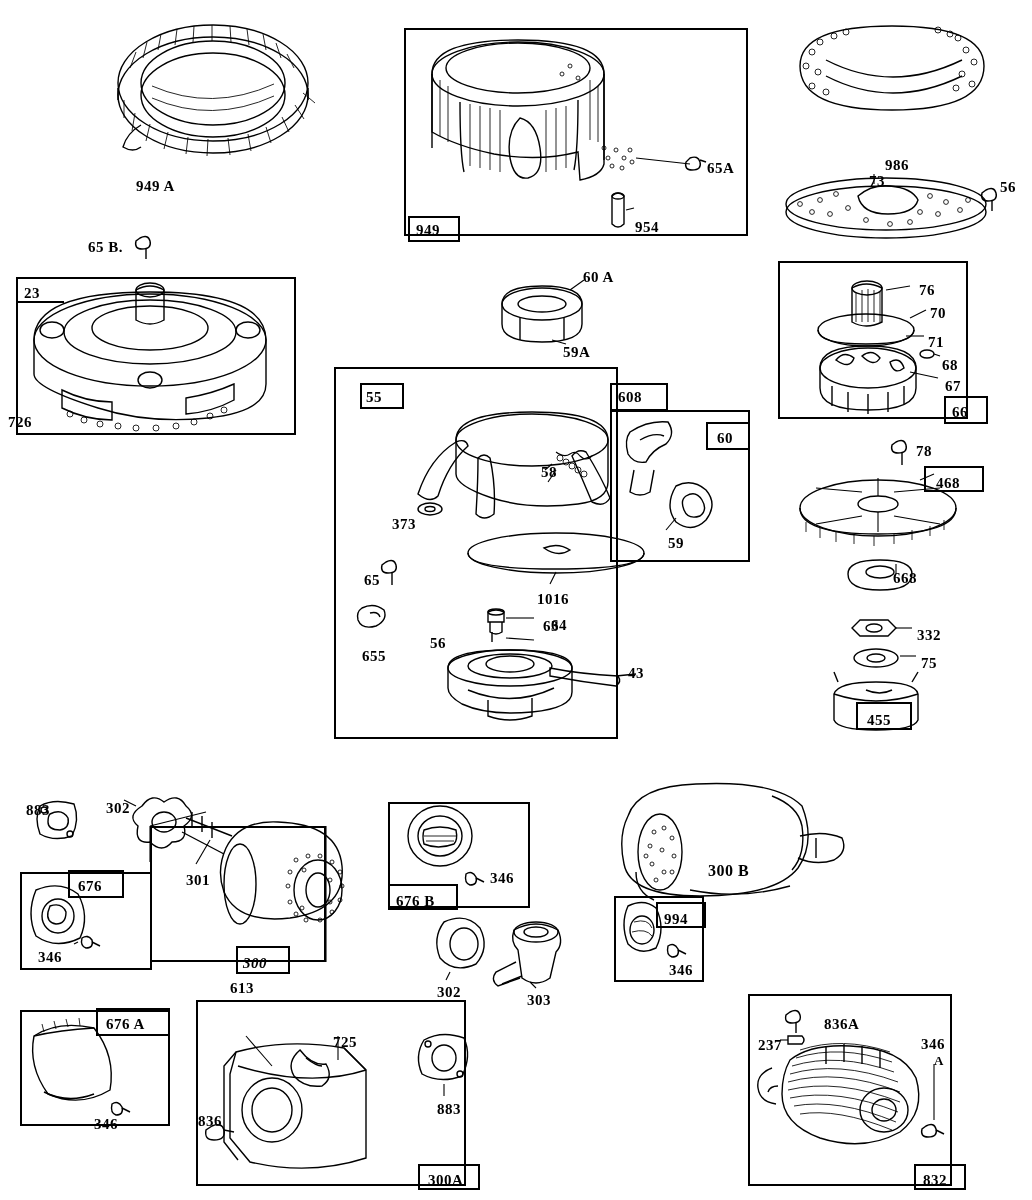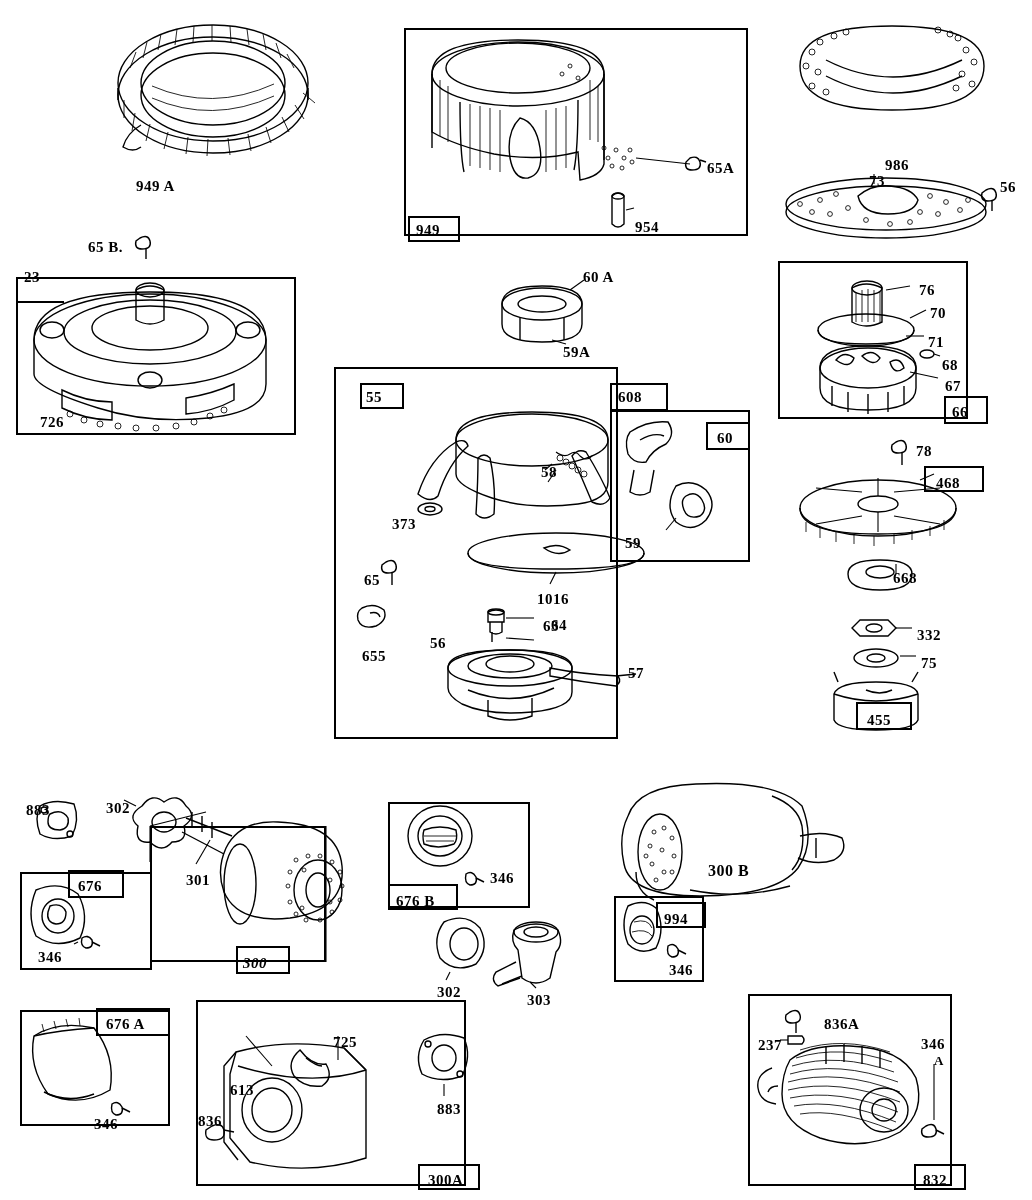--- a/index.html
+++ b/index.html
@@ -529,22 +529,22 @@
   <div class="box" style="left:20px;top:872px;width:132px;height:98px;"></div>
   <div class="box" style="left:150px;top:826px;width:176px;height:136px;"></div>
   <div class="box" style="left:388px;top:802px;width:142px;height:106px;"></div>
   <div class="box" style="left:614px;top:896px;width:90px;height:86px;"></div>
   <div class="box" style="left:20px;top:1010px;width:150px;height:116px;"></div>
   <div class="box" style="left:196px;top:1000px;width:270px;height:186px;"></div>
   <div class="box" style="left:748px;top:994px;width:204px;height:192px;"></div>
 
   <div class="lbl" style="left:136px;top:178px;">949 A</div>
   <div class="lbl" style="left:88px;top:239px;">65 B.</div>
-  <div class="lbl" style="left:24px;top:269px;">23</div>
-  <div class="lbl" style="left:40px;top:414px;">726</div>
+  <div class="lbl" style="left:24px;top:285px;">23</div>
+  <div class="lbl" style="left:8px;top:414px;">726</div>
   <div class="lbl" style="left:416px;top:222px;">949</div>
   <div class="lbl" style="left:707px;top:160px;">65A</div>
   <div class="lbl" style="left:635px;top:207px;margin-top:12px;">954</div>
   <div class="lbl" style="left:885px;top:145px;margin-top:12px;">986</div>
   <div class="lbl" style="left:869px;top:173px;">73</div>
   <div class="lbl" style="left:1000px;top:179px;">56</div>
   <div class="lbl" style="left:583px;top:269px;">60 A</div>
   <div class="lbl" style="left:563px;top:344px;">59A</div>
   <div class="lbl" style="left:919px;top:282px;">76</div>
   <div class="lbl" style="left:930px;top:305px;">70</div>
@@ -556,44 +556,44 @@
   <div class="lbl" style="left:936px;top:475px;">468</div>
   <div class="lbl" style="left:893px;top:570px;">668</div>
   <div class="lbl" style="left:917px;top:627px;">332</div>
   <div class="lbl" style="left:921px;top:655px;">75</div>
   <div class="lbl" style="left:867px;top:712px;">455</div>
   <div class="lbl" style="left:366px;top:389px;text-align:right;">55</div>
   <div class="lbl" style="left:618px;top:389px;">608</div>
   <div class="lbl" style="left:717px;top:430px;text-align:center;">60</div>
   <div class="lbl" style="left:541px;top:464px;">58</div>
   <div class="lbl" style="left:392px;top:516px;">373</div>
-  <div class="lbl" style="left:625px;top:535px;">59</div>
+  <div class="lbl" style="left:668px;top:535px;">59</div>
   <div class="lbl" style="left:364px;top:572px;">65</div>
   <div class="lbl" style="left:537px;top:591px;">1016</div>
   <div class="lbl" style="left:362px;top:648px;text-align:center;">655</div>
   <div class="lbl" style="left:543px;top:618px;">63</div>
   <div class="lbl" style="left:543px;top:617px;margin-left:8px;">64</div>
   <div class="lbl" style="left:430px;top:635px;">56</div>
-  <div class="lbl" style="left:628px;top:665px;">57</div>
+  <div class="lbl" style="left:628px;top:665px;">43</div>
   <div class="lbl" style="left:26px;top:802px;">883</div>
   <div class="lbl" style="left:106px;top:800px;">302</div>
   <div class="lbl" style="left:78px;top:878px;">676</div>
   <div class="lbl" style="left:38px;top:949px;">346</div>
   <div class="lbl" style="left:186px;top:872px;">301</div>
   <div class="lbl" style="left:243px;top:955px;font-style:italic;">300</div>
   <div class="lbl" style="left:396px;top:893px;">676 B</div>
   <div class="lbl" style="left:490px;top:870px;">346</div>
   <div class="lbl" style="left:437px;top:984px;">302</div>
   <div class="lbl" style="left:527px;top:992px;">303</div>
   <div class="lbl lg" style="left:708px;top:862px;">300 B</div>
   <div class="lbl" style="left:664px;top:911px;">994</div>
   <div class="lbl" style="left:669px;top:962px;">346</div>
   <div class="lbl" style="left:106px;top:1016px;">676 A</div>
   <div class="lbl" style="left:94px;top:1116px;">346</div>
-  <div class="lbl" style="left:230px;top:1082px;">613</div>
+  <div class="lbl" style="left:230px;top:980px;">613</div>
   <div class="lbl" style="left:333px;top:1026px;margin-top:8px;">725</div>
   <div class="lbl" style="left:198px;top:1113px;">836</div>
   <div class="lbl" style="left:437px;top:1101px;">883</div>
   <div class="lbl" style="left:428px;top:1172px;">300A</div>
   <div class="lbl" style="left:807px;top:1016px;margin-left:17px;">836A</div>
   <div class="lbl" style="left:758px;top:1037px;">237</div>
   <div class="lbl" style="left:921px;top:1036px;">346</div>
   <div class="lbl sm" style="left:934px;top:1053px;">A</div>
   <div class="lbl" style="left:923px;top:1172px;">832</div>
 

